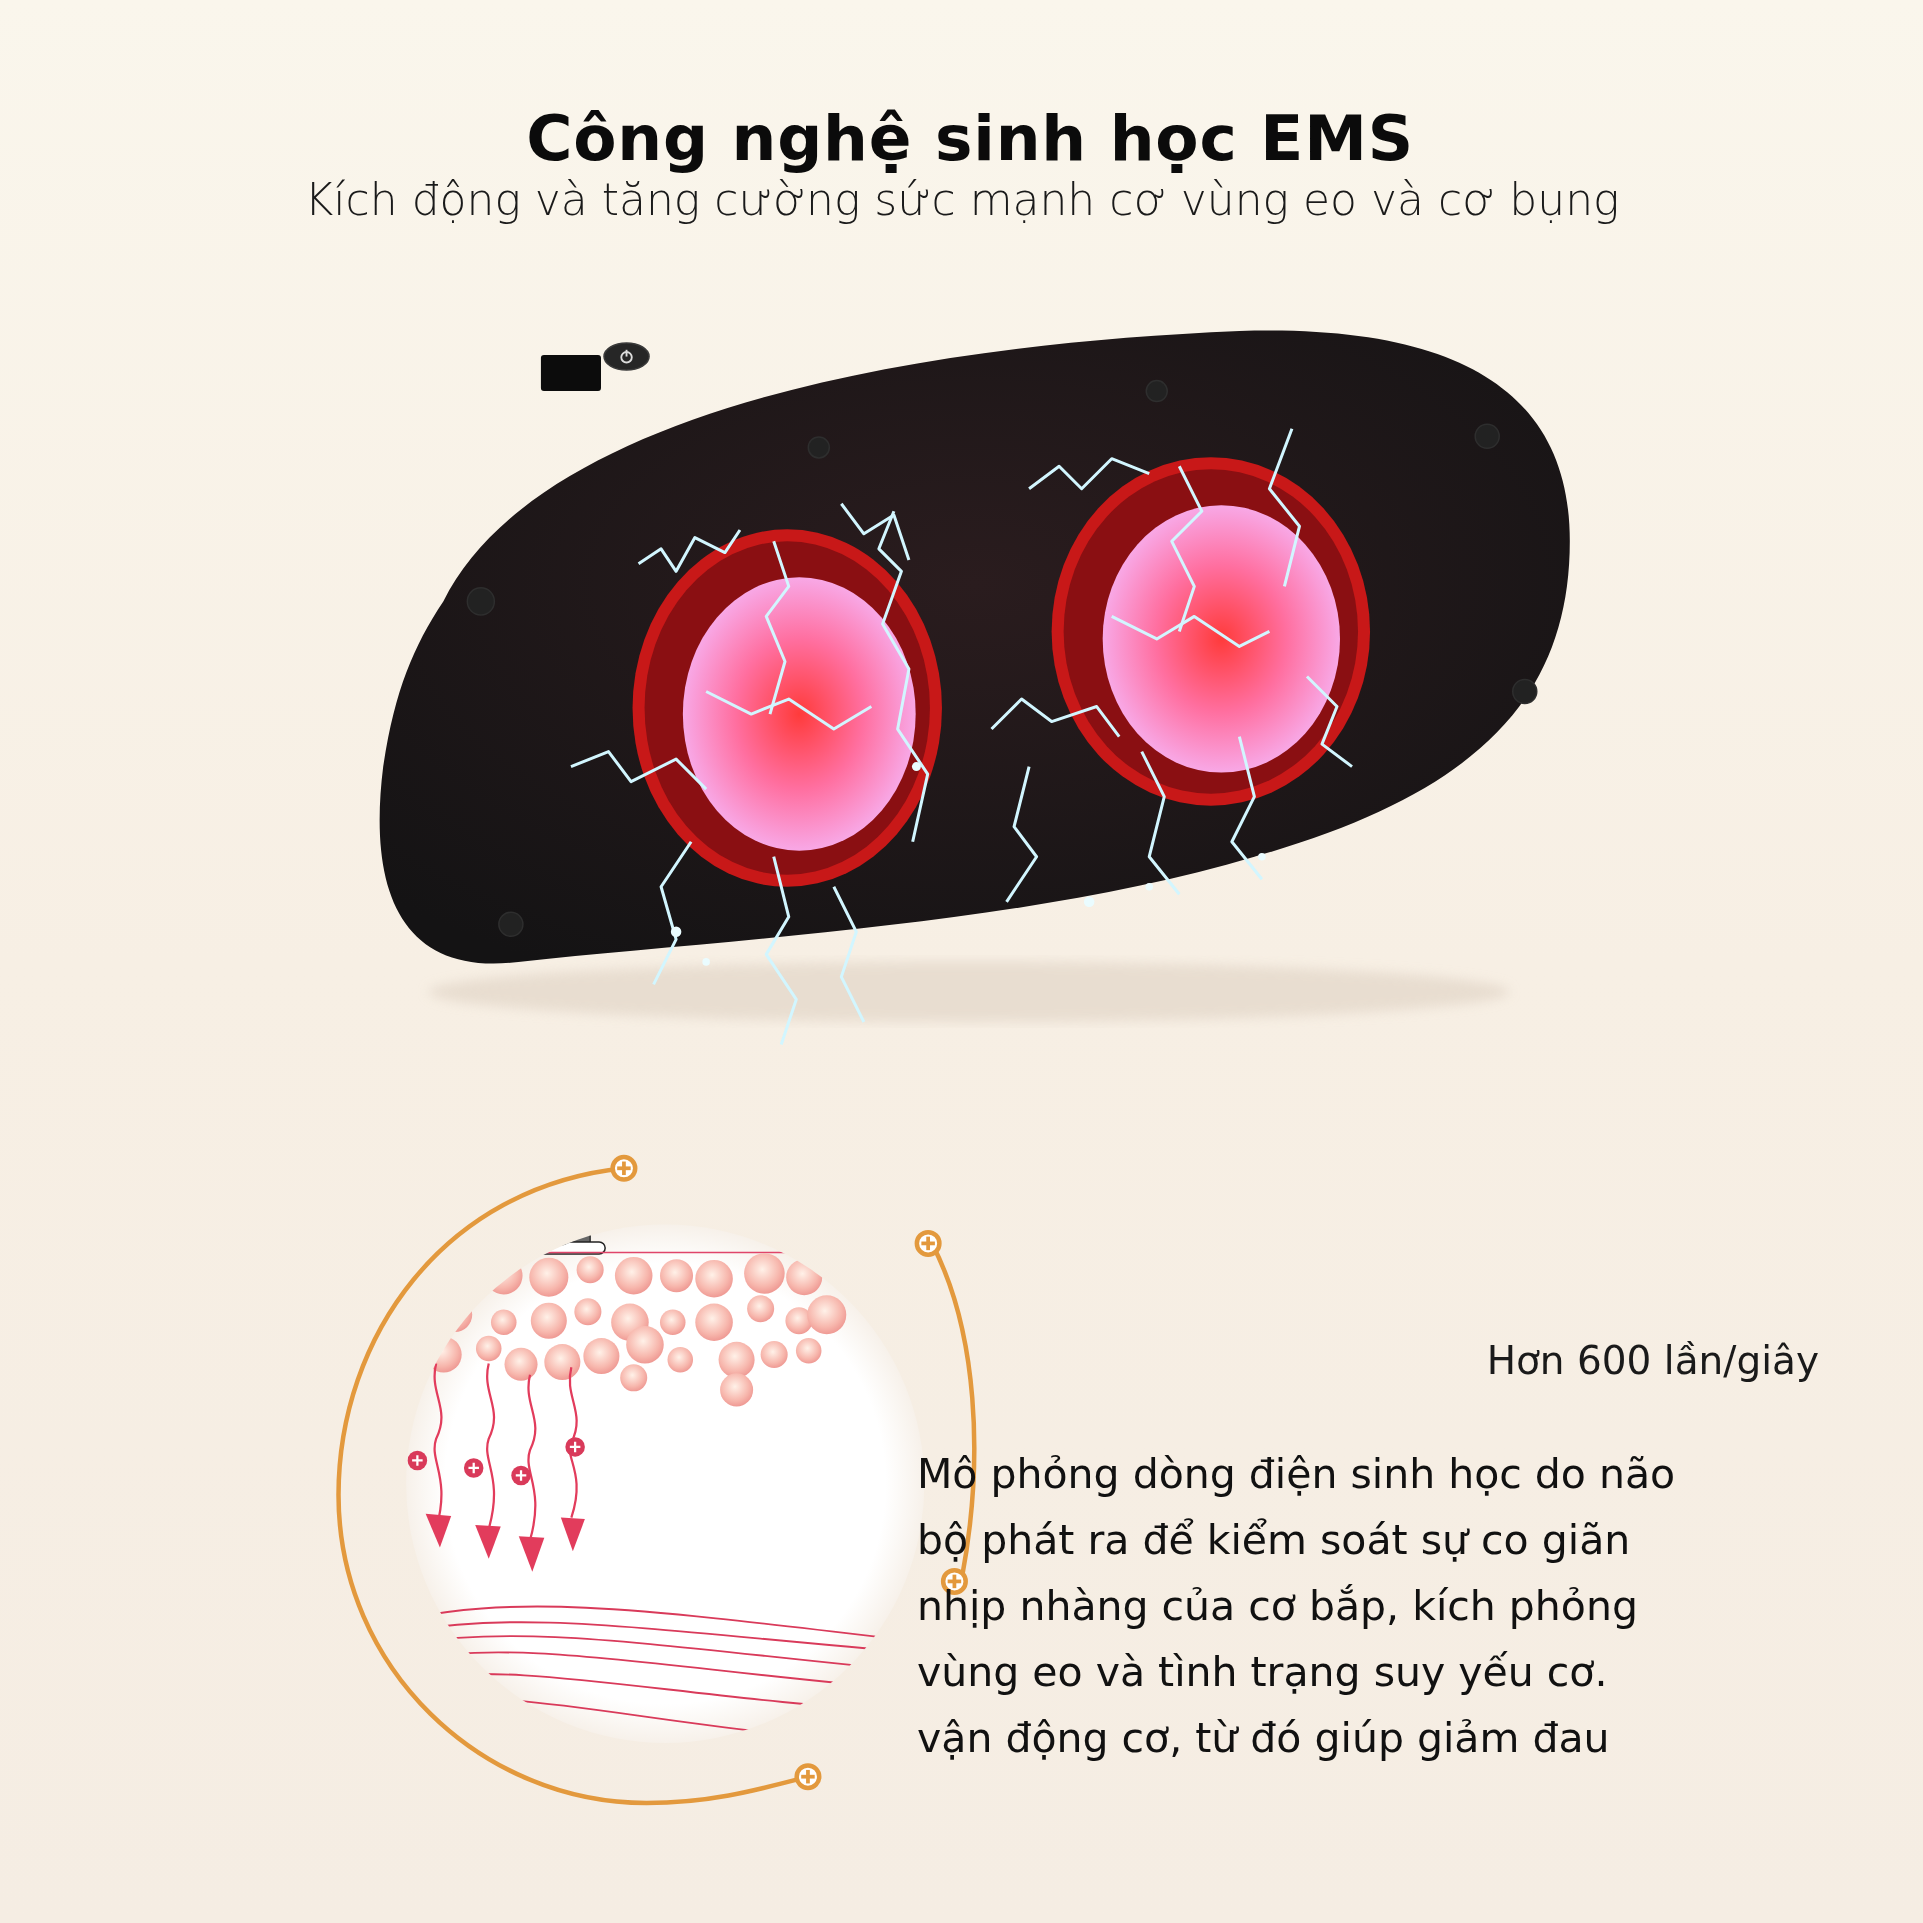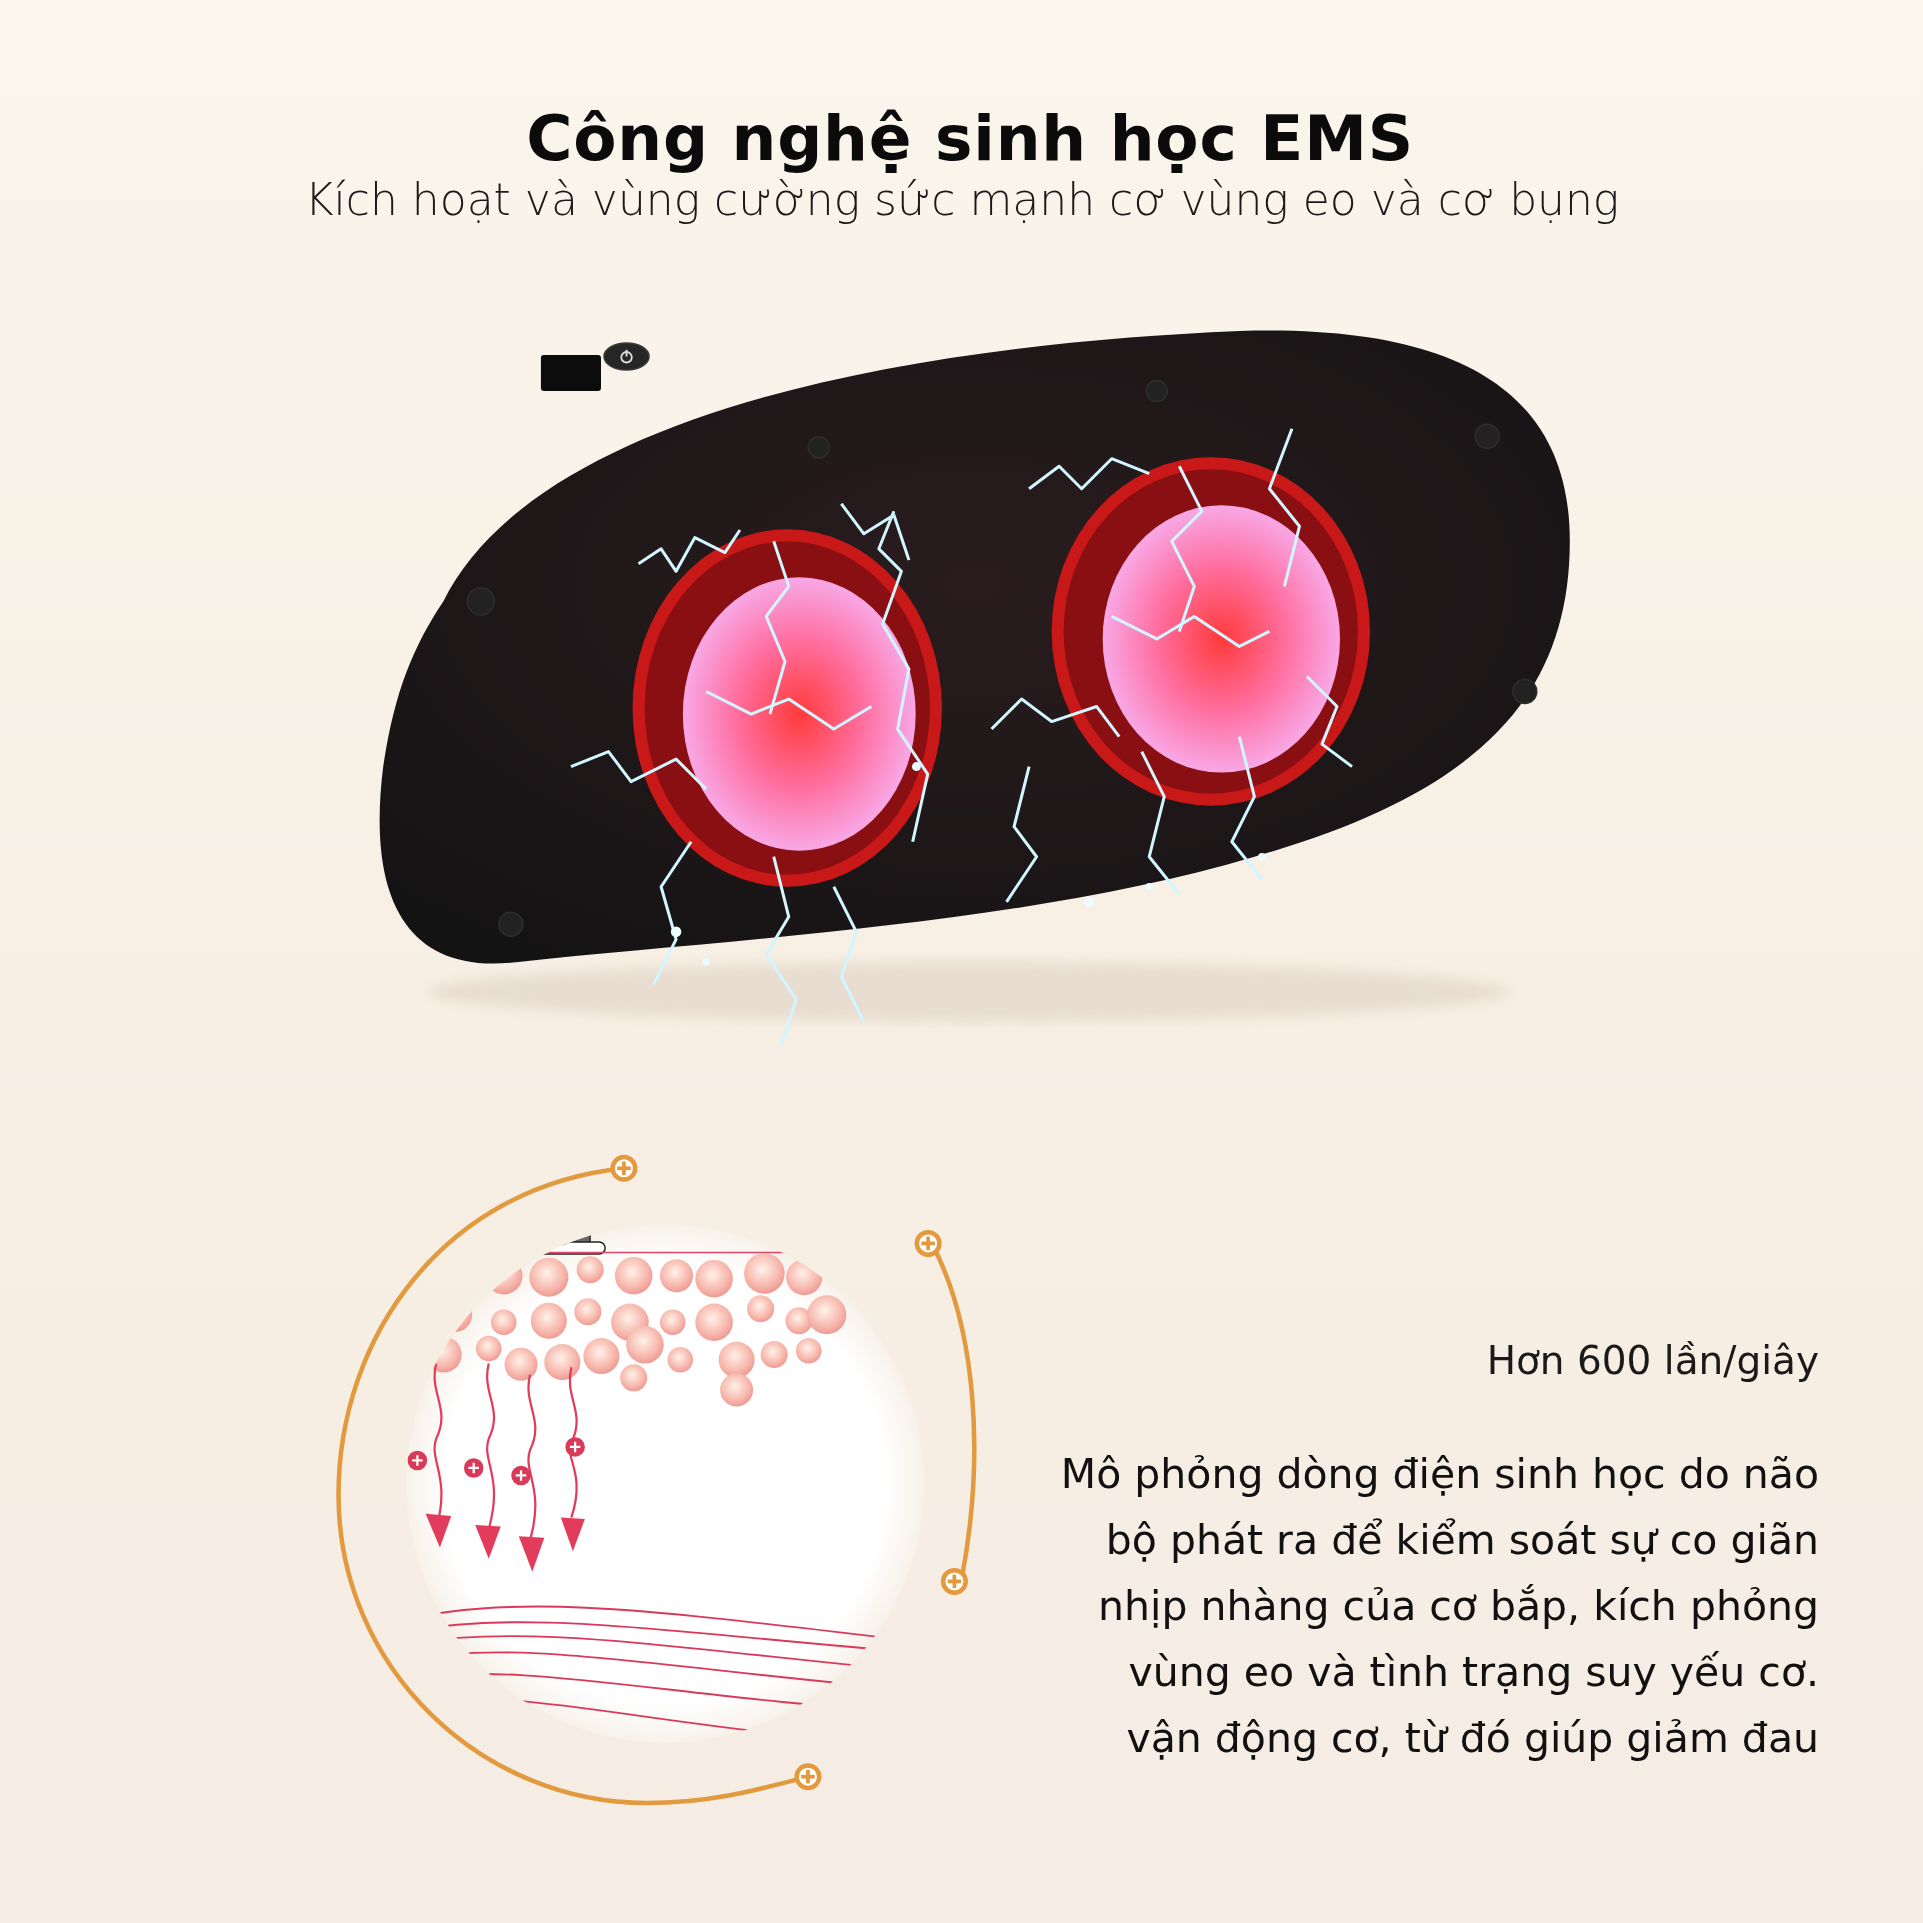--- a/index.html
+++ b/index.html
@@ -18,30 +18,30 @@
     font-family: "DejaVu Sans", sans-serif; font-size: 44px; color: #1a1a1a;
     font-weight: 300;
   }
   .device { position: absolute; left: 353px; top: 316px; width: 1232px; height: 736px; }
   .diagram { position: absolute; left: 331px; top: 1142px; width: 676px; height: 676px; }
   .freq {
     position: absolute; right: 105px; top: 1338px; text-align: right;
     font-family: "DejaVu Sans", sans-serif; font-size: 39px; color: #1a1a1a;
   }
   .desc {
-    position: absolute; right: 105px; top: 1441px; width: 902px; text-align: right;
+    position: absolute; right: 105px; top: 1441px; width: 902px; 
     font-family: "DejaVu Sans", sans-serif; font-size: 41px; line-height: 66px; color: #111;
   }
   .desc div { white-space: nowrap; }
 </style>
 </head>
 <body>
 
 <h1 class="title">Công nghệ sinh học EMS</h1>
-<div class="subtitle">Kích hoạt và vùng cường sức mạnh cơ vùng eo và cơ bụng</div>
+<div class="subtitle">Kích động và tăng cường sức mạnh cơ vùng eo và cơ bụng</div>
 
 <svg class="device" viewBox="0 0 1640 980">
   <defs>
     <radialGradient id="padGlow" cx="50%" cy="50%" r="50%">
       <stop offset="0%" stop-color="#ff3b3b"></stop>
       <stop offset="55%" stop-color="#ff6fa0"></stop>
       <stop offset="100%" stop-color="#f8a8e6"></stop>
     </radialGradient>
     <radialGradient id="bodyShade" cx="50%" cy="40%" r="70%">
       <stop offset="0%" stop-color="#2a1c1e"></stop>

